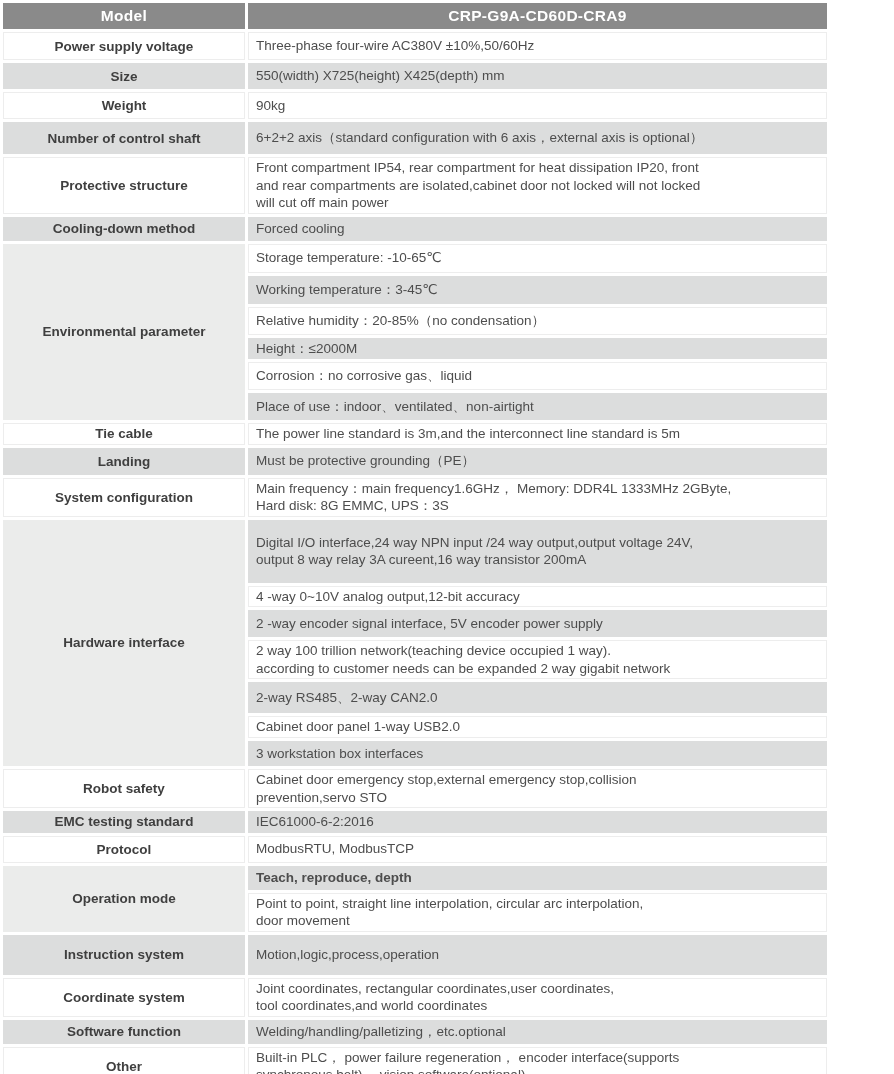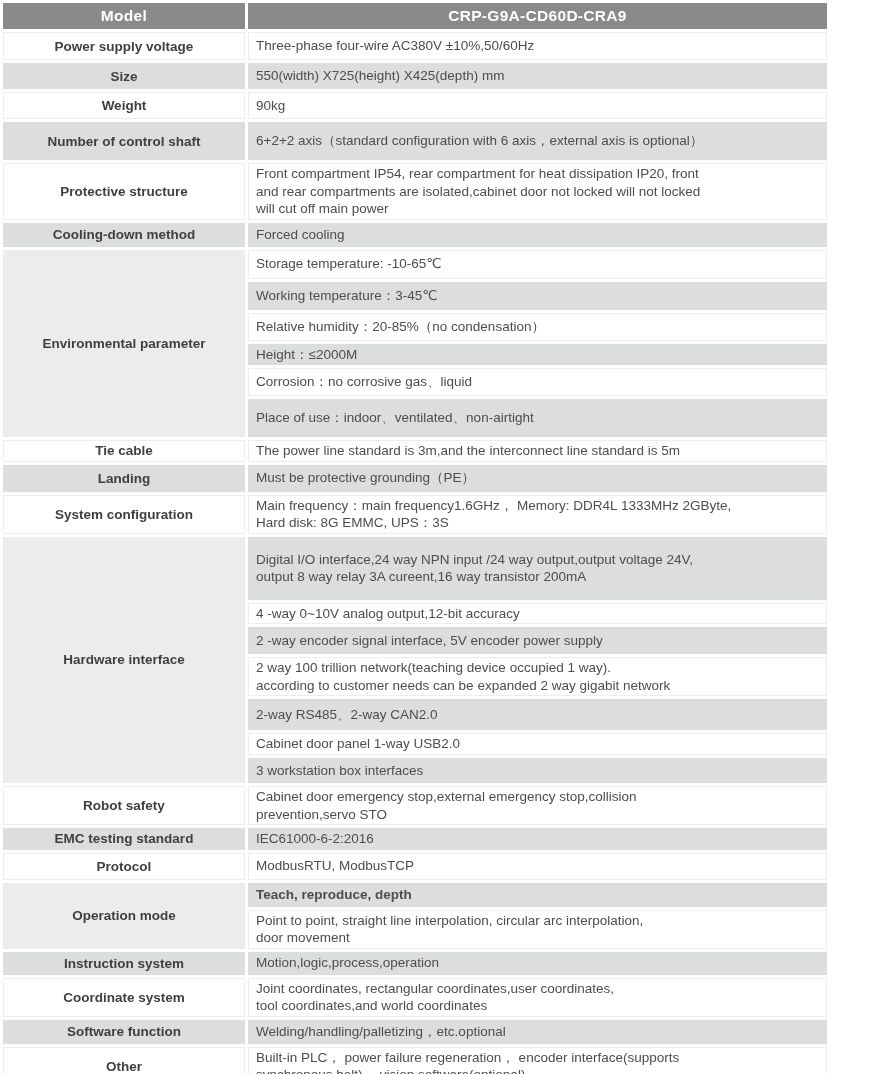--- a/index.html
+++ b/index.html
@@ -63,21 +63,21 @@
     <td class="val white">Three-phase four-wire AC380V ±10%,50/60Hz</td>
   </tr>
   <tr style="height:26px">
     <td class="lbl gray">Size</td>
     <td class="val gray">550(width) X725(height) X425(depth) mm</td>
   </tr>
   <tr style="height:27px">
     <td class="lbl white">Weight</td>
     <td class="val white">90kg</td>
   </tr>
-  <tr style="height:38px">
+  <tr style="height:32px">
     <td class="lbl gray">Number of control shaft</td>
     <td class="val gray">6+2+2 axis（standard configuration with 6 axis，external axis is optional）</td>
   </tr>
   <tr style="height:33px">
     <td class="lbl white">Protective structure</td>
     <td class="val white tight">Front compartment IP54, rear compartment for heat dissipation IP20, front
 and rear compartments are isolated,cabinet door not locked will not locked
 will cut off main power</td>
   </tr>
   <tr style="height:24px">
@@ -94,21 +94,21 @@
   </tr>
   <tr style="height:28px">
     <td class="val white">Relative humidity：20-85%（no condensation）</td>
   </tr>
   <tr style="height:16px">
     <td class="val gray">Height：≤2000M</td>
   </tr>
   <tr style="height:28px">
     <td class="val white">Corrosion：no corrosive gas、liquid</td>
   </tr>
-  <tr style="height:38px">
+  <tr style="height:27px">
     <td class="val gray">Place of use：indoor、ventilated、non-airtight</td>
   </tr>
 
   <tr style="height:18px">
     <td class="lbl white">Tie cable</td>
     <td class="val white">The power line standard is 3m,and the interconnect line standard is 5m</td>
   </tr>
   <tr style="height:27px">
     <td class="lbl gray">Landing</td>
     <td class="val gray">Must be protective grounding（PE）</td>
@@ -160,21 +160,21 @@
 
   <tr style="height:24px">
     <td class="lbl spanlbl" rowspan="2">Operation mode</td>
     <td class="val gray semibold">Teach, reproduce, depth</td>
   </tr>
   <tr style="height:34px">
     <td class="val white two">Point to point, straight line interpolation, circular arc interpolation,
 door movement</td>
   </tr>
 
-  <tr style="height:23px">
+  <tr style="height:40px">
     <td class="lbl gray">Instruction system</td>
     <td class="val gray">Motion,logic,process,operation</td>
   </tr>
   <tr style="height:31px">
     <td class="lbl white">Coordinate system</td>
     <td class="val white two">Joint coordinates, rectangular coordinates,user coordinates,
 tool coordinates,and world coordinates</td>
   </tr>
   <tr style="height:24px">
     <td class="lbl gray">Software function</td>

